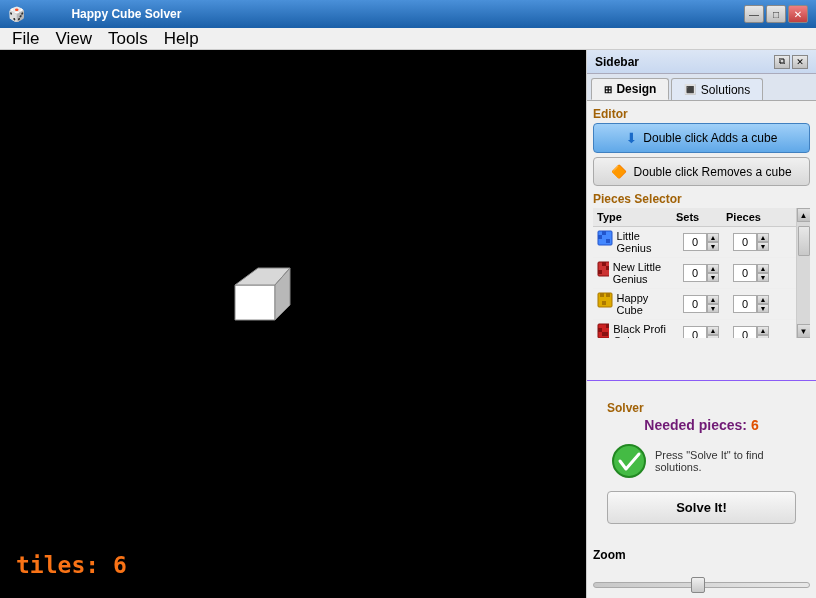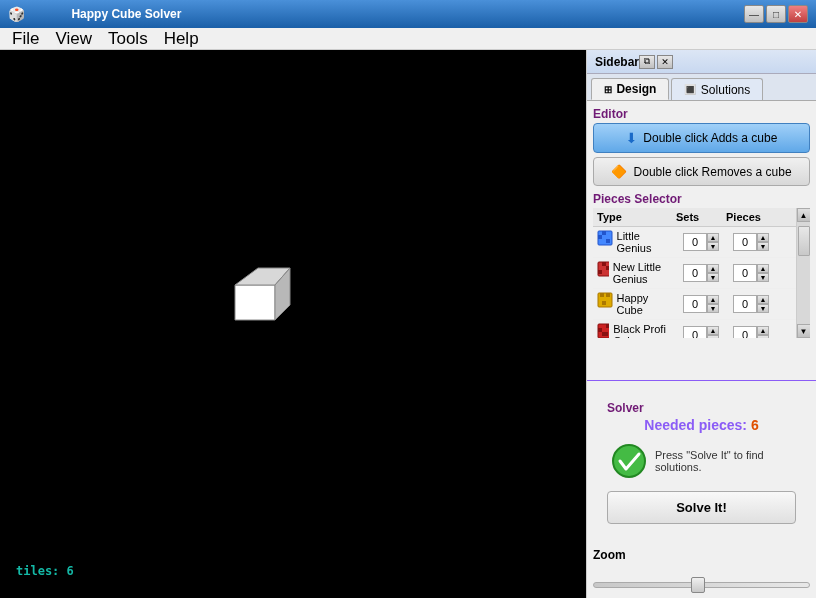--- a/index.html
+++ b/index.html
@@ -54,22 +54,22 @@
     .canvas-area {
       flex: 1;
       background: #000;
       position: relative;
       overflow: hidden;
     }
     .tiles-label {
       position: absolute;
       bottom: 20px;
       left: 16px;
-      color: #14b8a6;
-      font-size: 12px;
+      color: #f97316;
+      font-size: 23px;
       font-weight: bold;
       font-family: monospace;
     }
 
     
     .cube-container {
       position: absolute;
       left: 220px;
       top: 200px;
     }
@@ -82,20 +82,21 @@
       border-left: 1px solid #ccc;
       display: flex;
       flex-direction: column;
     }
     .sidebar-header {
       background: linear-gradient(to bottom, #dce6f5, #c8d8f0);
       border-bottom: 1px solid #aab;
       padding: 4px 8px;
       display: flex;
       align-items: center;
+      justify-content: space-between;
       height: 24px;
     }
     .sidebar-title { font-size: 12px; font-weight: bold; }
     .sidebar-header-controls { display: flex; gap: 2px; }
     .sidebar-ctrl-btn {
       width: 16px; height: 14px;
       background: linear-gradient(to bottom, #e8e8e8, #c0c0c0);
       border: 1px solid #888;
       font-size: 9px;
       display: flex; align-items: center; justify-content: center;
@@ -133,21 +134,21 @@
       flex-direction: column;
       gap: 6px;
       overflow-y: auto;
       flex: 1;
     }
 
     
     .section-label {
       font-size: 12px;
       font-weight: bold;
-      color: #701a75;
+      color: #a16207;
       margin-bottom: 2px;
     }
 
     
     .btn-add-cube {
       background: linear-gradient(to bottom, #a0d0f8, #60a8e8);
       border: 1px solid #4080c0;
       border-radius: 4px;
       padding: 6px 8px;
       cursor: pointer;
@@ -209,21 +210,21 @@
     .solver-section {
       border-top: 1px solid #8b5cf6;
       padding: 20px;
     }
     .needed-pieces {
       text-align: center;
       font-size: 14px;
       font-weight: bold;
       margin-bottom: 6px;
     }
-    .needed-pieces span { color: #8b5cf6; }
+    .needed-pieces span { color: #701a75; }
 
     .solver-info {
       display: flex;
       align-items: center;
       gap: 8px;
       margin-bottom: 8px;
       padding: 4px;
     }
     .check-icon {
       width: 36px; height: 36px;

